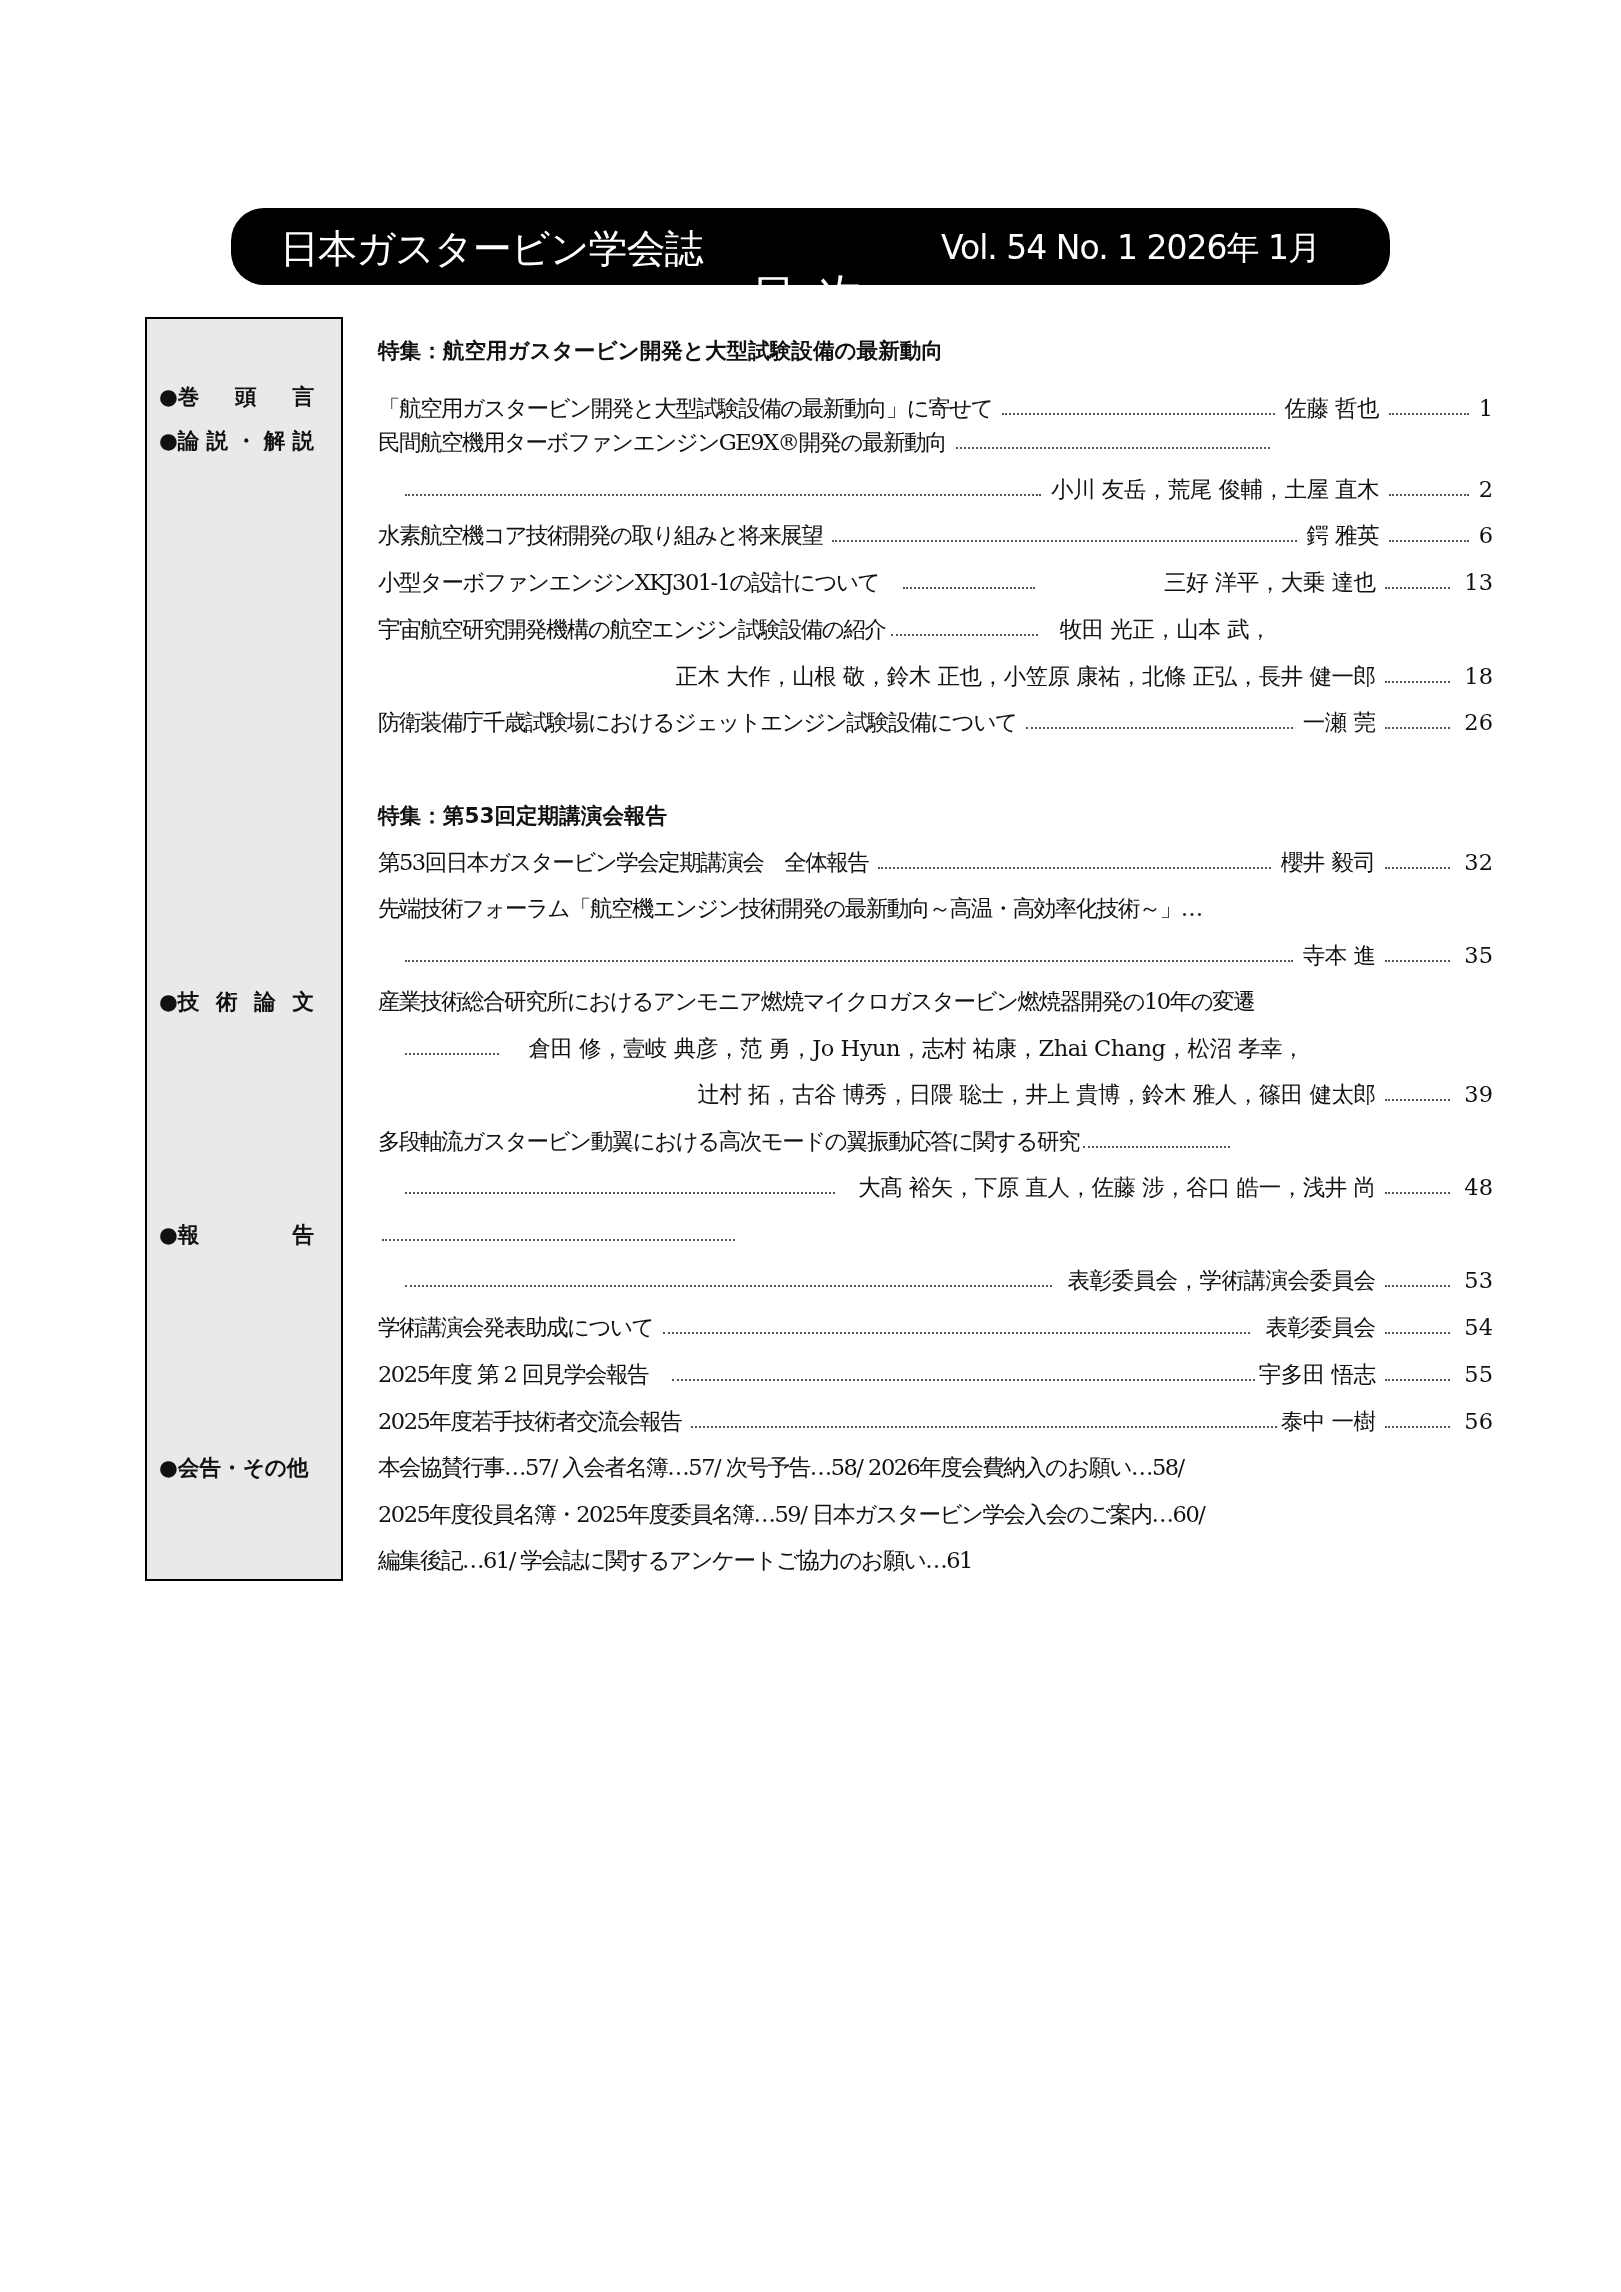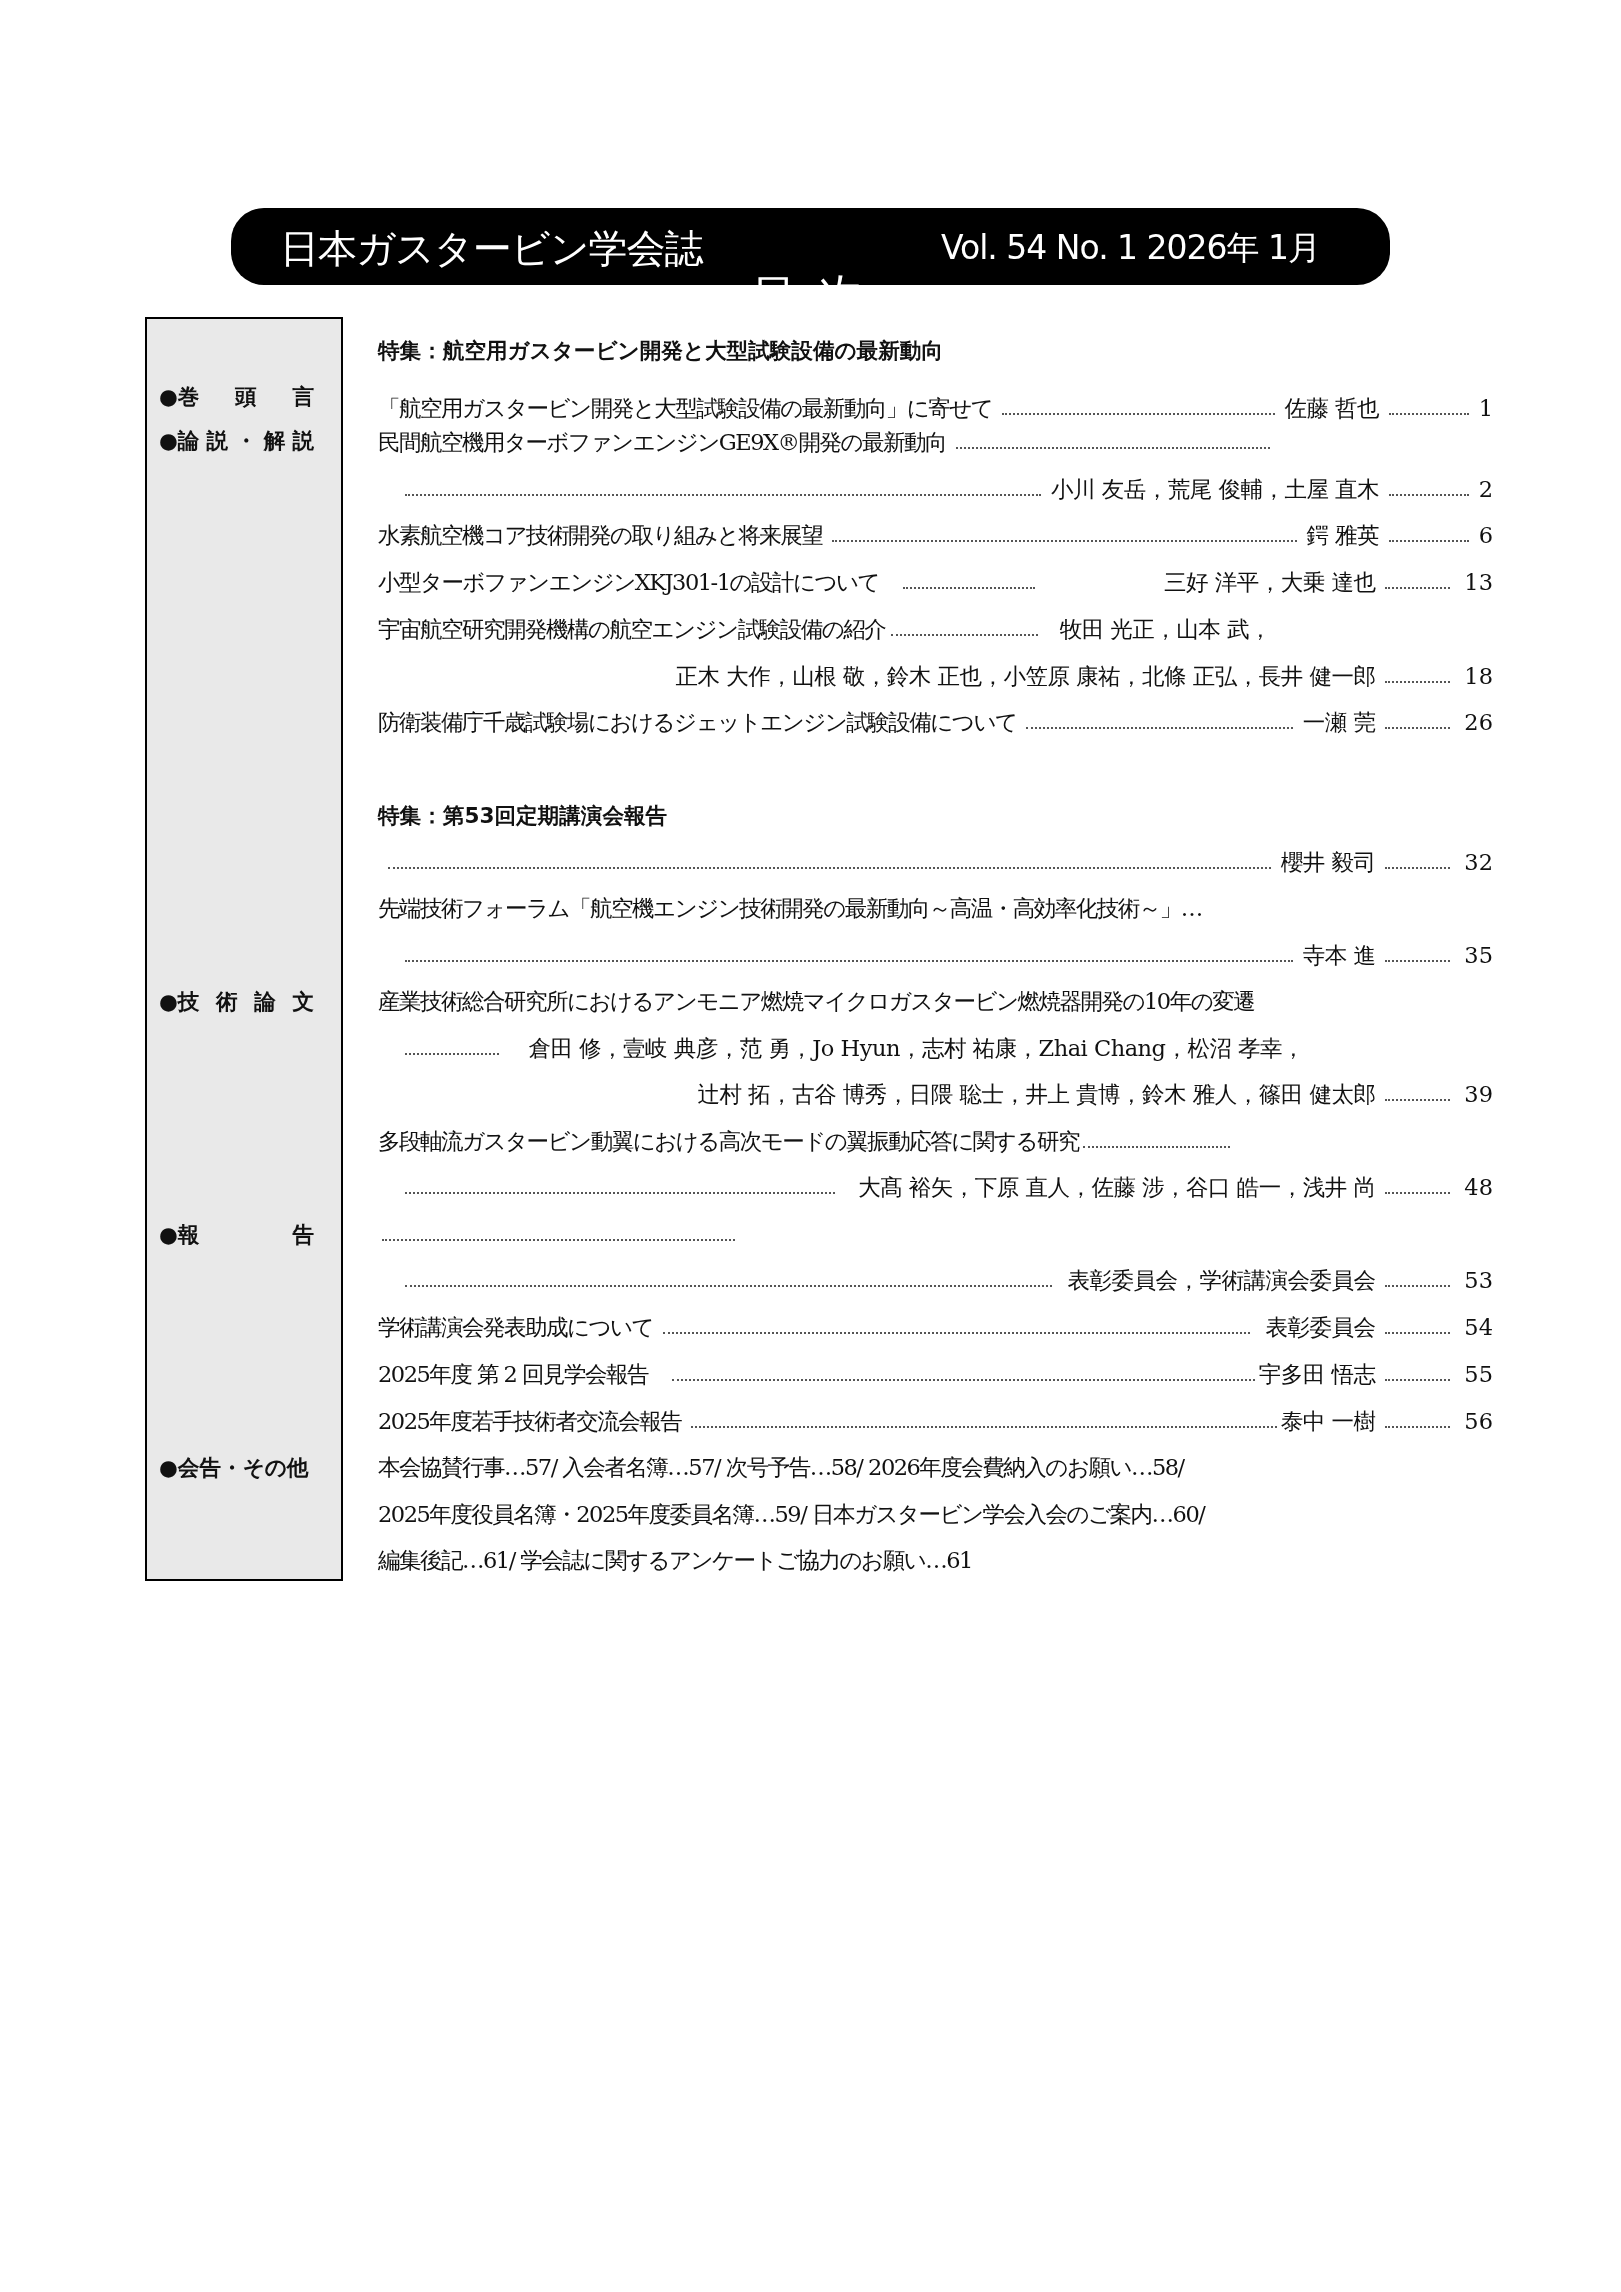--- a/index.html
+++ b/index.html
@@ -130,20 +130,21 @@
   <span class="authors">一瀬 莞</span>
   <span class="lead fixed" style="width:65px"></span>
   <span class="page">26</span>
 </div>
 
 <div class="row heading" style="top:799px">
   <span>特集：第53回定期講演会報告</span>
 </div>
 
 <div class="row" style="top:846px">
+  <span class="title">第53回日本ガスタービン学会定期講演会　全体報告</span>
   <span class="lead"></span>
   <span class="authors">櫻井 毅司</span>
   <span class="lead fixed" style="width:65px"></span>
   <span class="page">32</span>
 </div>
 
 <div class="row" style="top:892px">
   <span class="title">先端技術フォーラム「航空機エンジン技術開発の最新動向～高温・高効率化技術～」…</span>
 </div>
 <div class="row" style="top:939px">

